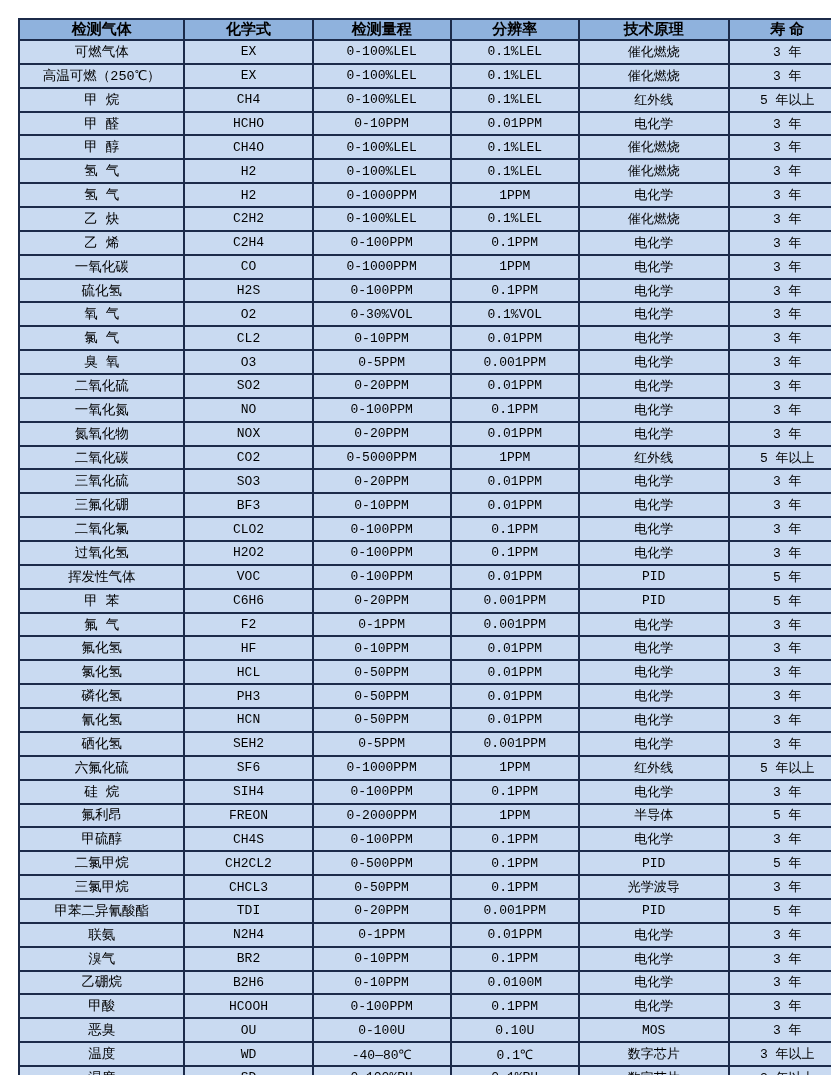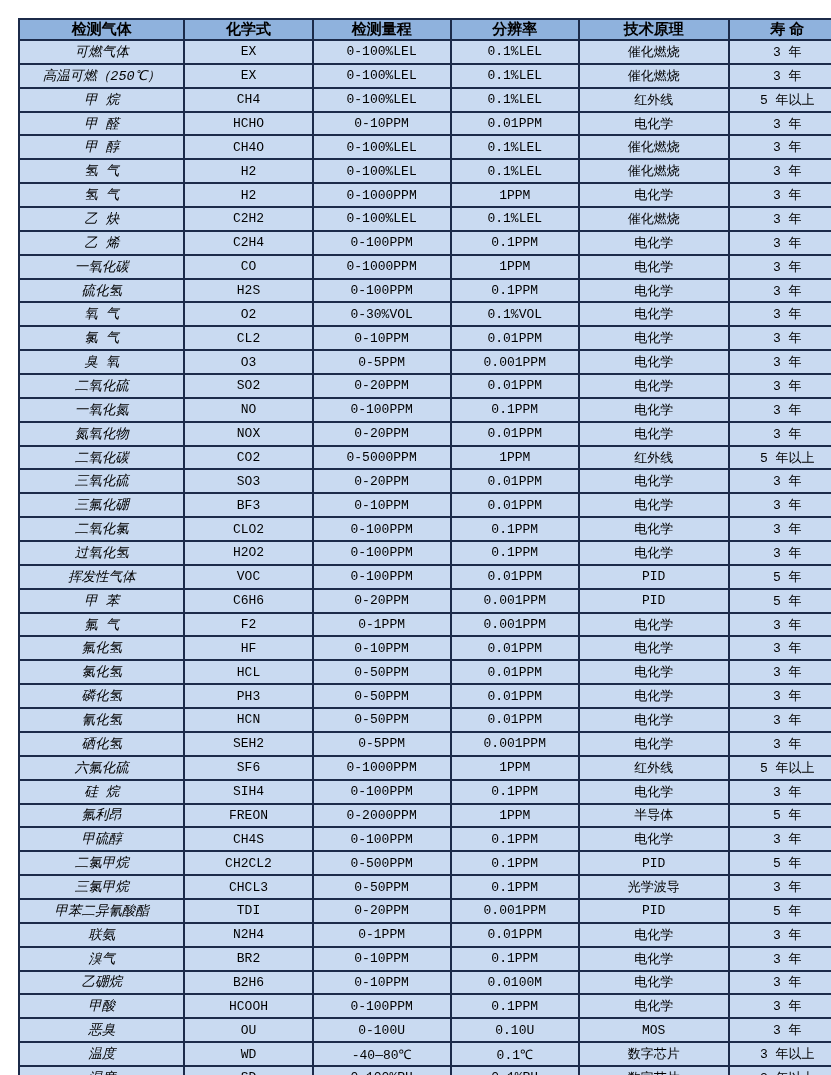--- a/index.html
+++ b/index.html
@@ -33,21 +33,20 @@
     font-family: "Liberation Sans", "DejaVu Sans", sans-serif;
     font-weight: bold;
     font-size: 15px;
   }
   #spec-table td {
     background: var(--row-bg, #c9daf1);
     font-size: 13px;
   }
   #spec-table td.gas-name {
     font-size: 13.5px;
-    font-style: italic;
   }
 </style>
 </head>
 <body>
 
 <table id="spec-table">
   <colgroup>
     <col style="width:20%">
     <col style="width:15.5%">
     <col style="width:16.7%">

